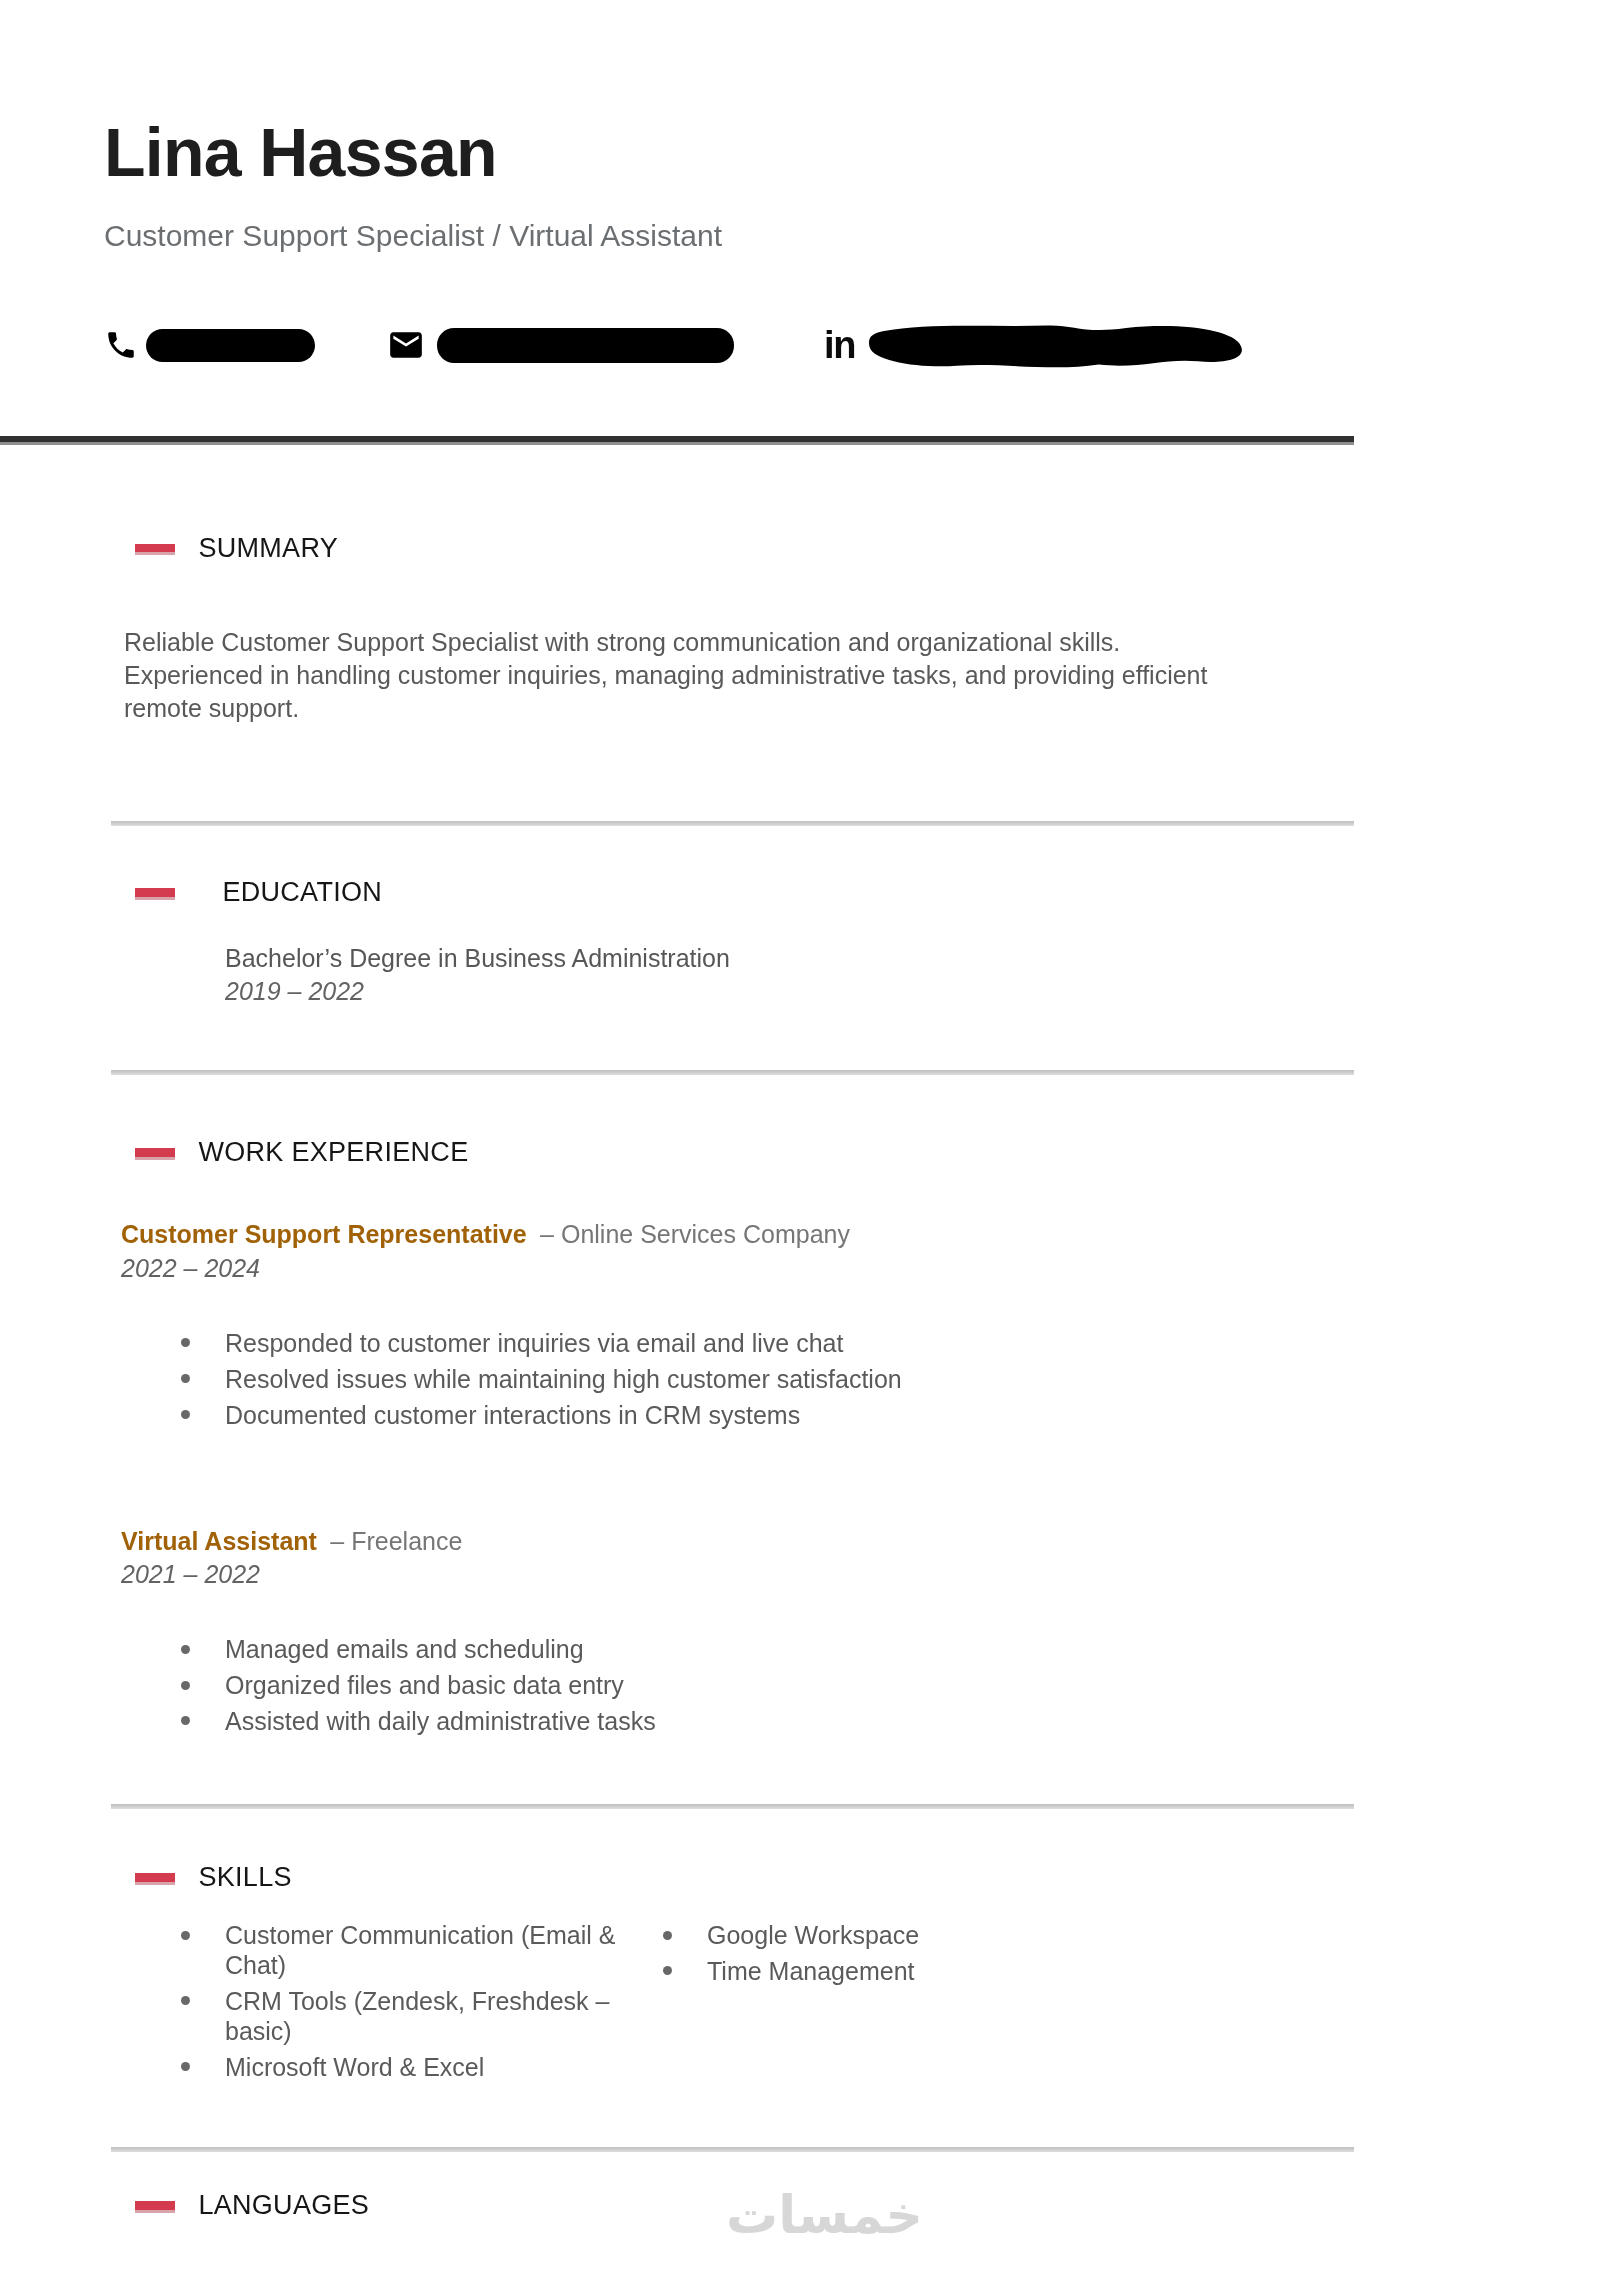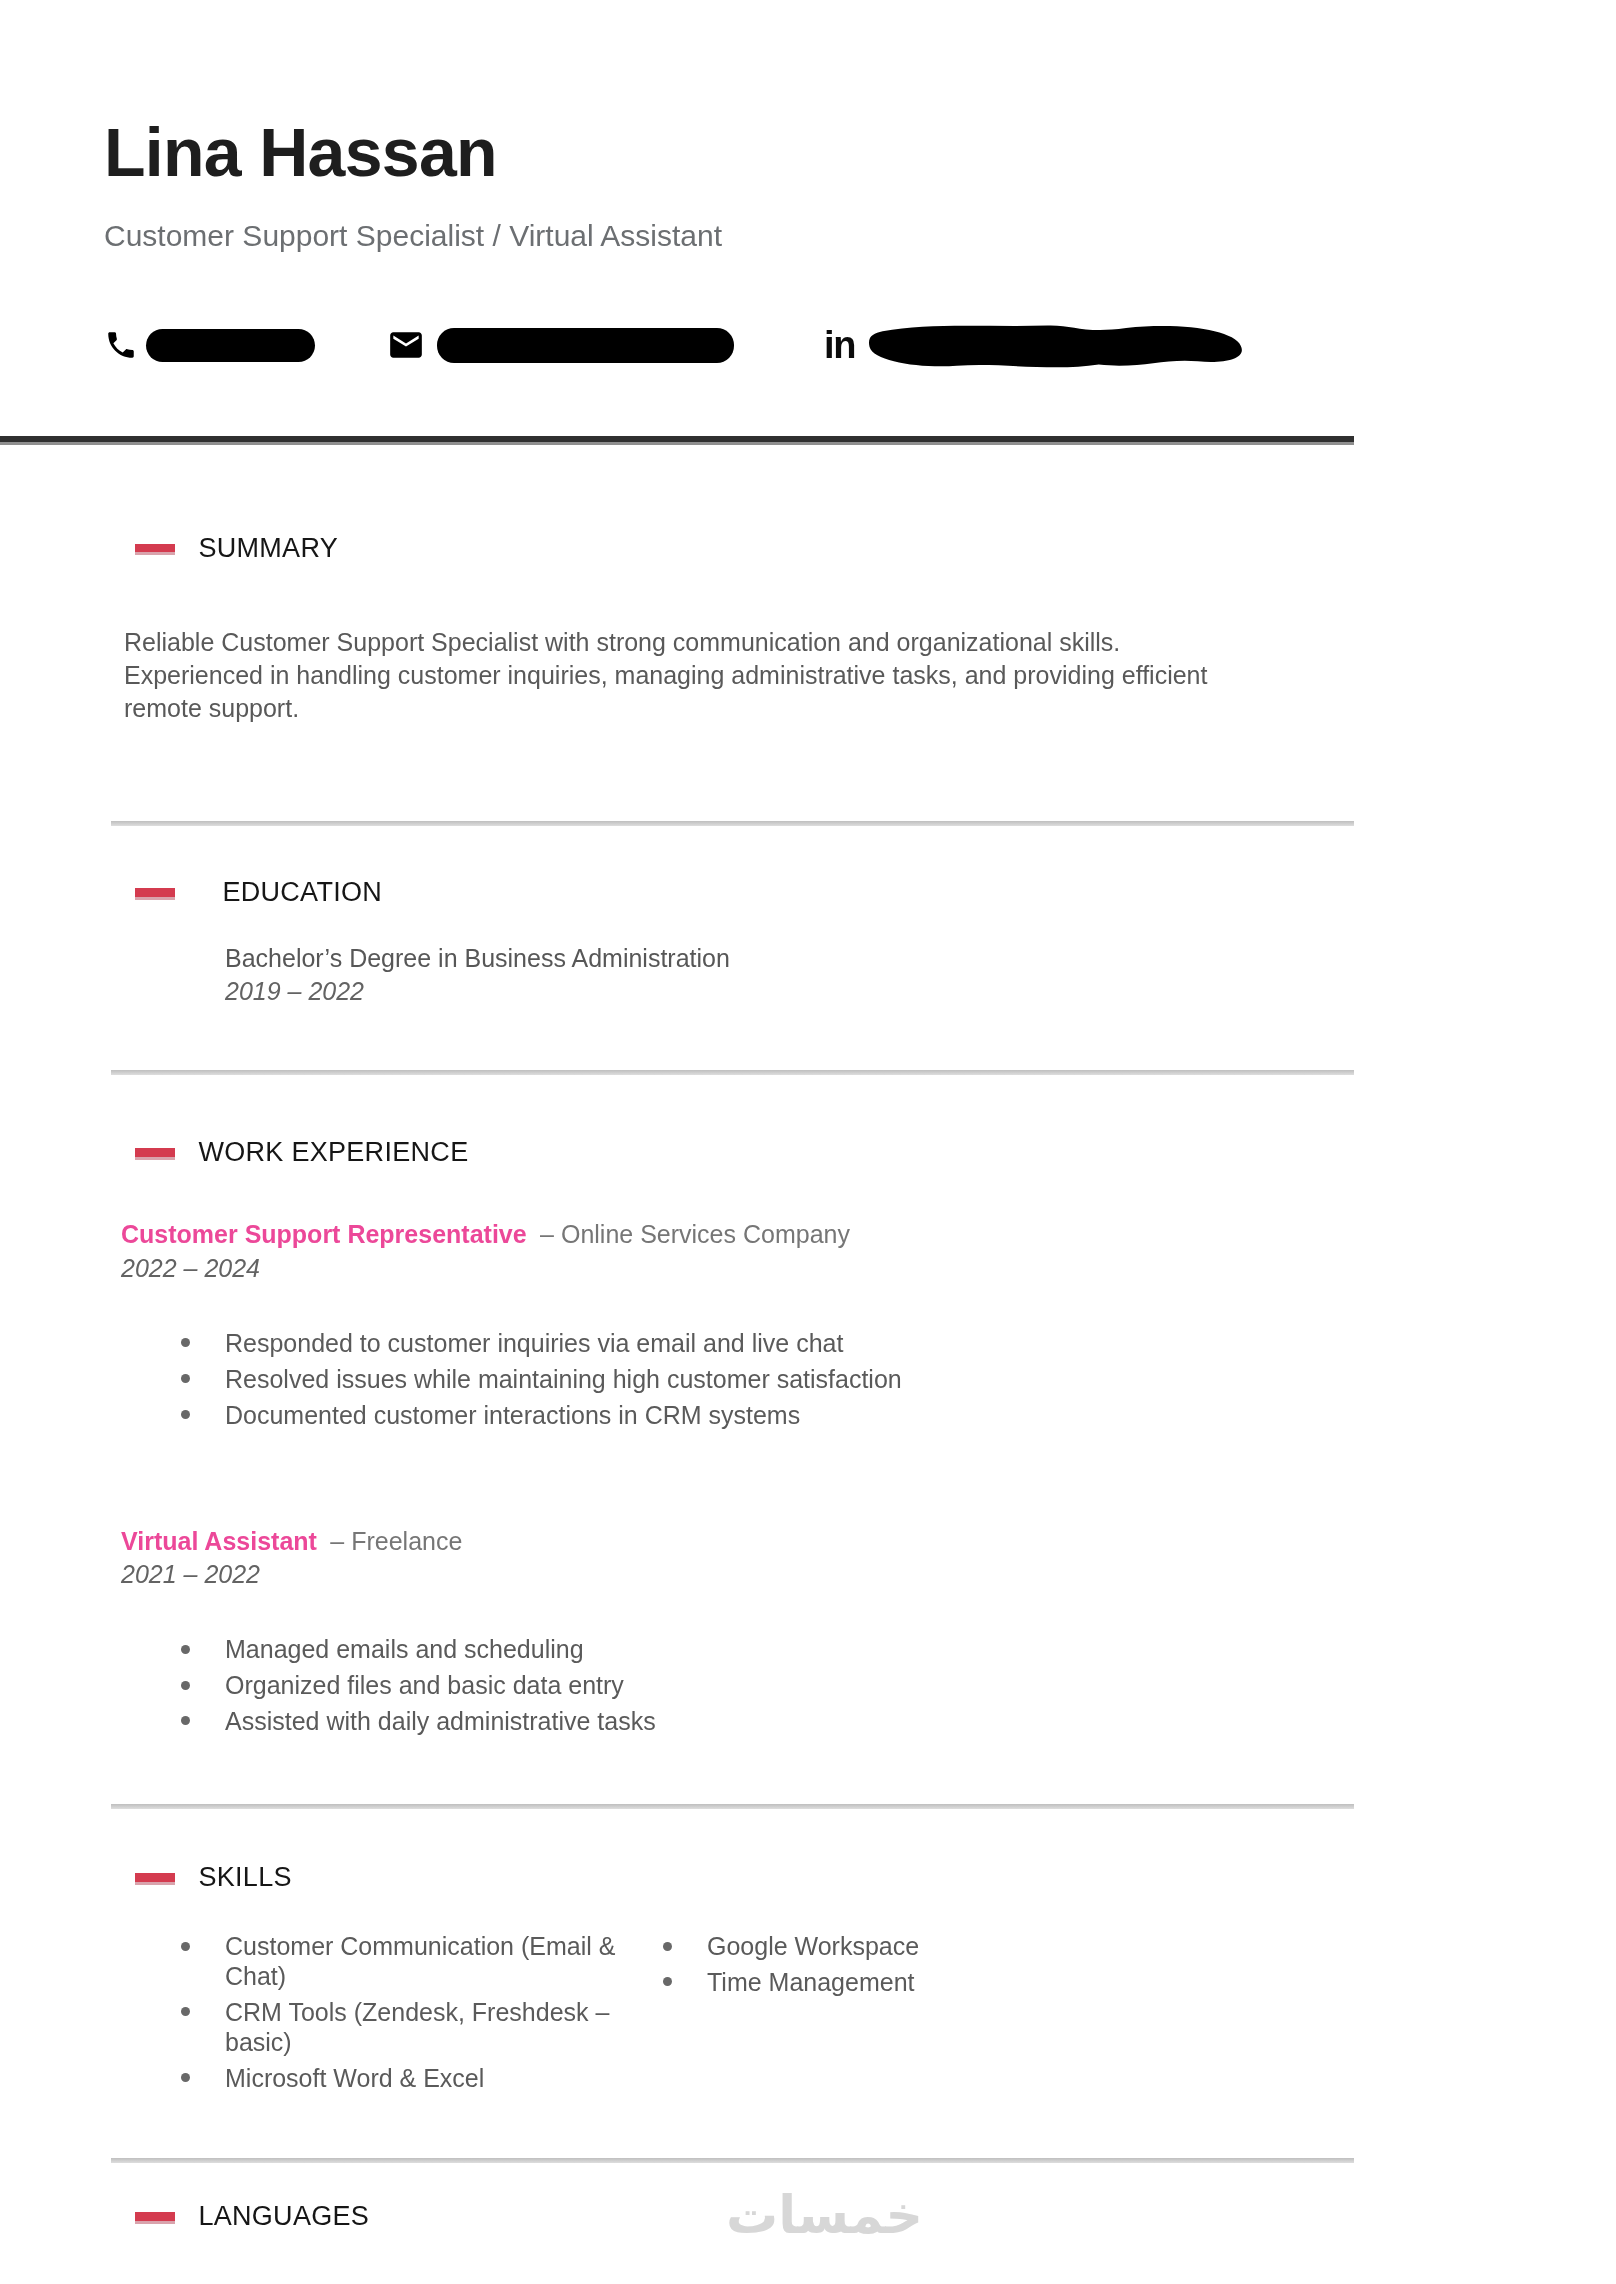--- a/index.html
+++ b/index.html
@@ -121,21 +121,21 @@
     color: #636363;
   }
 
   .mt-div2 { margin-top: 62px; }
   .mt-work-heading { margin-top: 62px; }
 
   .job { margin-left: 121px; }
   .mt-job1 { margin-top: 51px; }
   .mt-job2 { margin-top: 96px; }
   .job-title-line { font-size: 25px; line-height: 31px; }
-  .job-title { font-weight: 700; color: #ec4899; margin-top: 30px; }
+  .job-title { font-weight: 700; color: #a16207; margin-top: 30px; }
   .job-company { color: #767676; margin-left: 6.5px; }
   .job-dates {
     font-size: 25px;
     line-height: 31px;
     font-style: italic;
     color: #636363;
     margin-top: 2.6px;
   }
 
   ul.bullets {
@@ -159,21 +159,21 @@
     width: 9px;
     height: 9px;
     border-radius: 50%;
     background: #686868;
   }
 
   .mt-div3 { margin-top: 68px; }
   .mt-skills-heading { margin-top: 53px; }
   .skills-grid {
     display: flex;
-    margin-top: 38px;
+    margin-top: 27px;
   }
   .skills-grid ul.bullets { margin-top: 0; }
   .skills-left { width: 663px; }
   .skills-right ul.bullets { margin-left: 0; }
 
   .mt-div4 { margin-top: 59px; }
   .mt-lang-heading { margin-top: 38px; }
   .lang-row {
     display: flex;
     margin-top: 68px;

